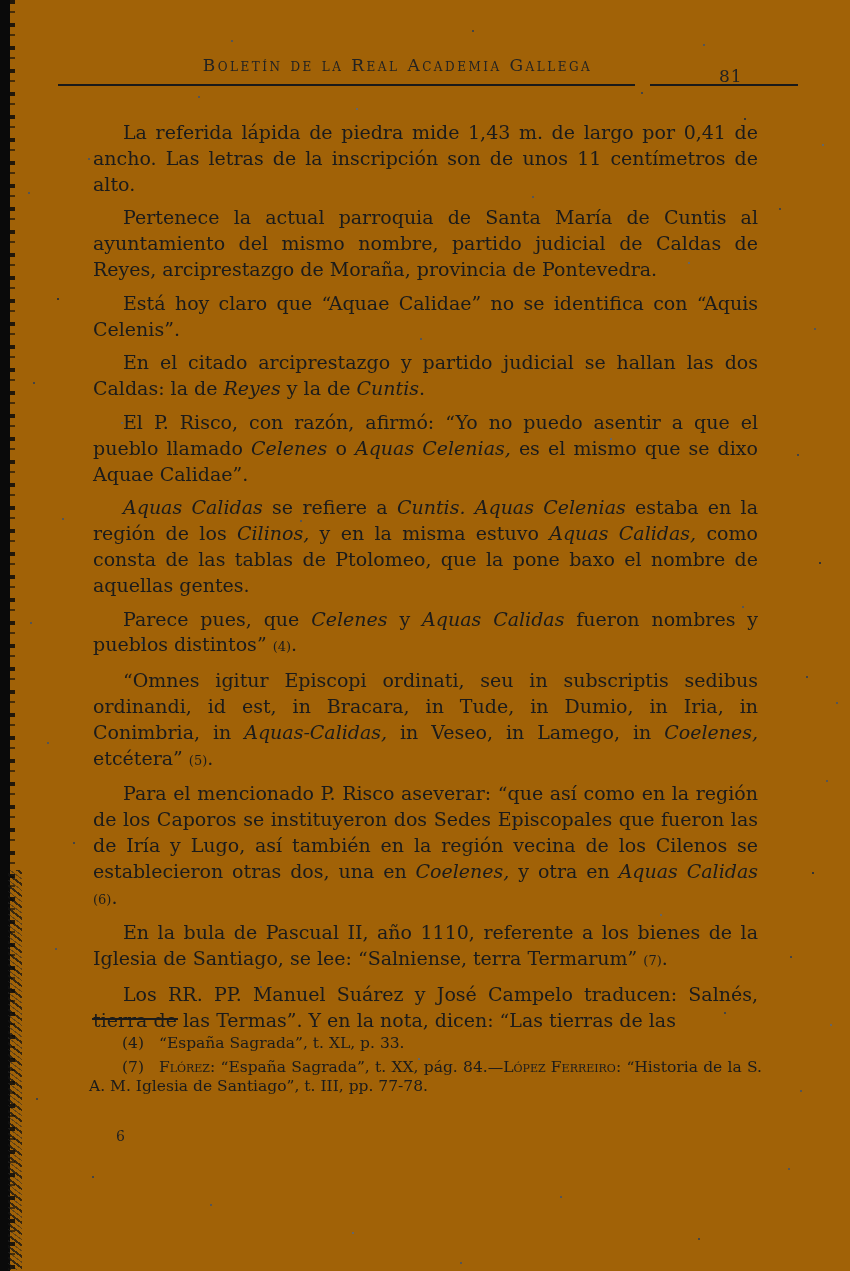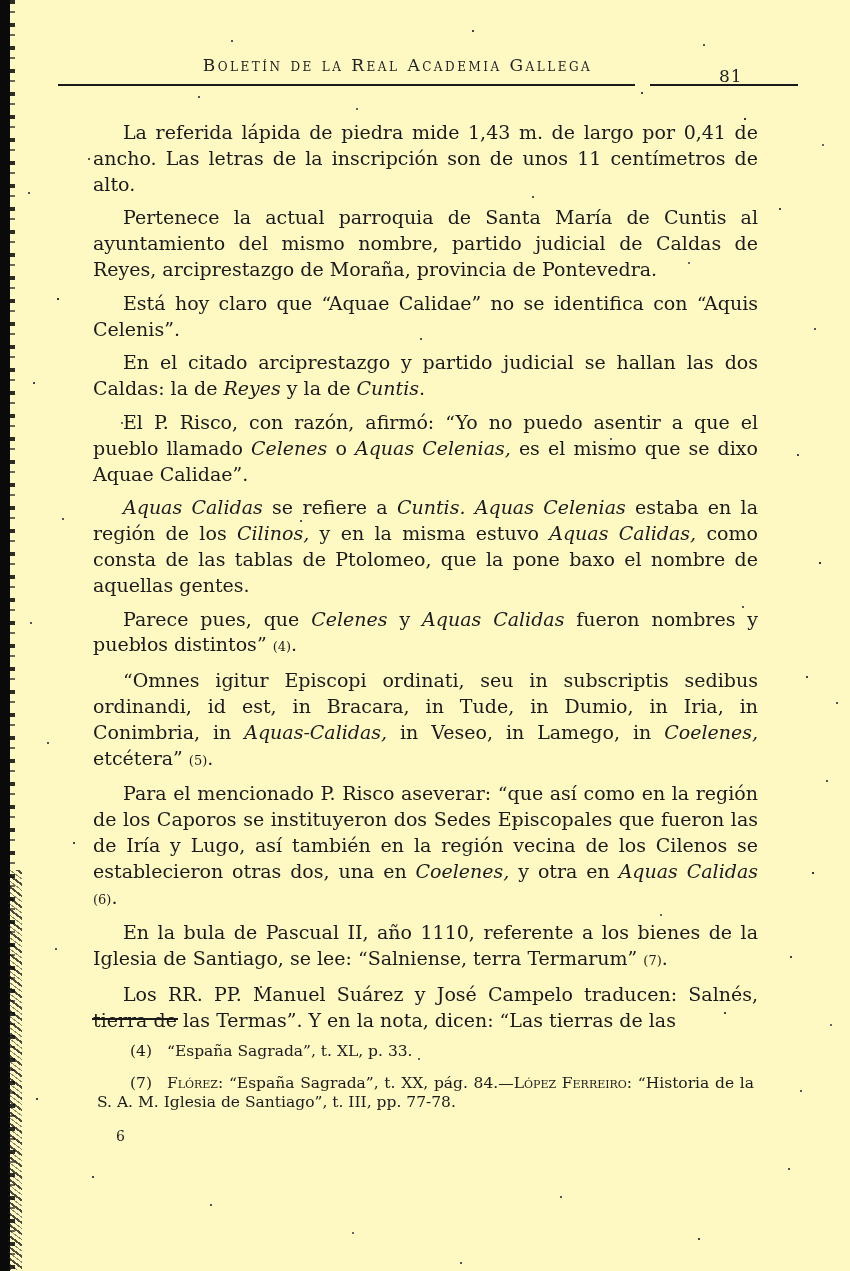--- a/index.html
+++ b/index.html
@@ -4,21 +4,21 @@
 <style>
   html, body { margin: 0; padding: 0; }
   body {
     width: 850px; height: 1271px;
     background: #ffffff;
     font-family: "DejaVu Serif", "Liberation Serif", serif;
     color: #1b1b1b;
     position: relative;
     overflow: hidden;
   }
-  .page { position: absolute; inset: 0; background: #fef9c3; }
+  .page { position: absolute; inset: 0; background: #a16207; }
 
   
   .gutter-band {
     position: absolute; left: 0; top: 0; width: 10px; height: 1271px;
     background: #0a0a0a;
   }
   .gutter-band::after {
     content: ""; position: absolute; left: 10px; top: 0; width: 5px; height: 100%;
     background: repeating-linear-gradient(
       to bottom,
@@ -88,21 +88,21 @@
 
   .footnote-rule {
     position: absolute; top: 1018px; left: 92px; width: 86px; height: 2px;
     background: #1b1b1b;
   }
   .footnotes {
     position: absolute; top: 1030px; left: 85px; width: 681px;
     font-size: 15.5px; line-height: 19.5px;
     text-align: justify;
   }
-  .footnote { margin: 12px; text-indent: 33px; }
+  .footnote { margin: 4px; text-indent: 33px; }
   .fn-label { margin-right: 15px; }
 
   .signature-mark {
     position: absolute; left: 116px; top: 1128px;
     font-size: 14px; color: #222;
   }
 </style>
 </head>
 <body>
 

